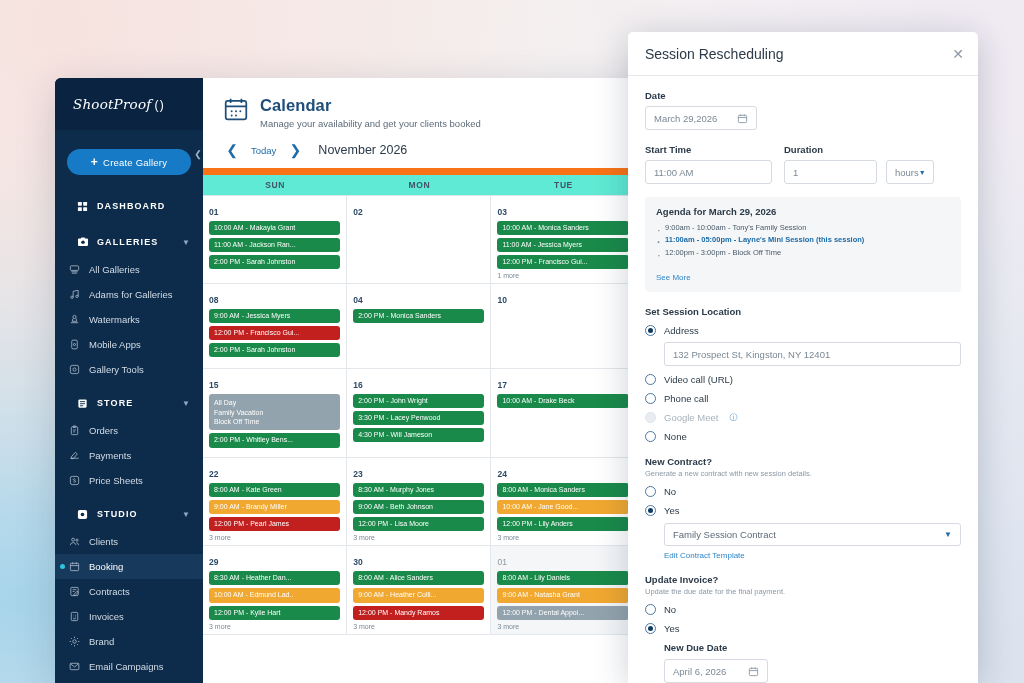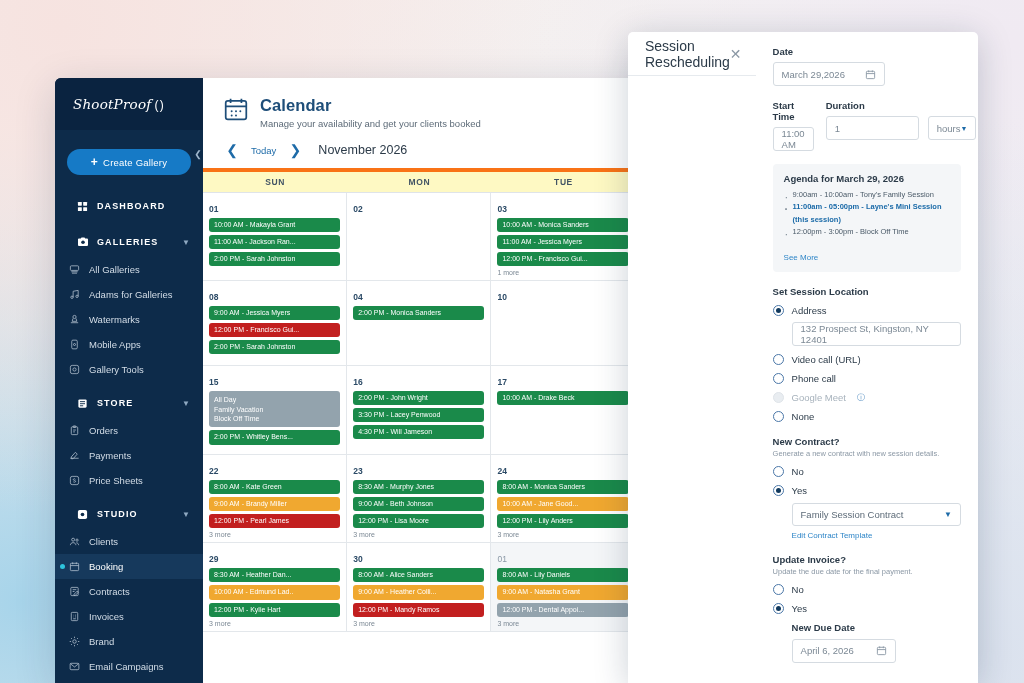--- a/index.html
+++ b/index.html
@@ -70,21 +70,21 @@
   #main { flex:1; background:#fff; position:relative; overflow:hidden; }
   #page-head { padding: 18px 0 0 20px; display:flex; align-items:flex-start; gap:11px;}
   #page-title { font-size:16.5px; color:#1e4e79; font-weight:700; letter-spacing:.1px; }
   #page-sub { font-size:9.5px; color:#5d6b78; margin-top:3px; }
   #cal-toolbar { display:flex; align-items:center; gap:5px; padding: 12px 0 9px 20px; }
   .nav-arrow { width:18px; height:18px; display:flex; align-items:center; justify-content:center;
     color:#1e6ba8; font-size:14px; cursor:pointer; }
   #today-btn { font-size:9.5px; color:#1e6ba8; cursor:pointer; padding:0 5px;text-align:right;}
   #month-label { font-size:12.5px; color:#2b3a48; margin-left:9px; }
 
-  #dow-row { display:flex; background:#fef9c3; border-top:4px solid #f97316; border-bottom:1px solid #dfe4e9; }
+  #dow-row { display:flex; background:#5eead4; border-top:7px solid #f97316; border-bottom:1px solid #dfe4e9; }
   .dow { flex:1 0 0; text-align:center; font-size:8.5px; font-weight:700; color:#425465;
          letter-spacing:.6px; padding:5px 0; }
   #cal-grid { display:flex; flex-direction:column; }
   .cal-week { display:flex; border-bottom:1px solid #e3e7eb; min-height:85px; }
   .cal-day { flex:1 0 0; border-right:1px solid #e3e7eb; padding:5px 6px 4px 6px; position:relative; overflow:hidden;}
   .cal-day.other-month { background:#f4f6f8; }
   .day-num { font-size:8.5px; font-weight:700; color:#2b4a66; margin-bottom:4px; display:inline-block;}
   .cal-day.other-month .day-num { color:#8b99a6; font-weight:400;}
   .day-num.today { background:#123a5e; color:#fff; padding:1px 4px; border-radius:2px;}
   .evt {
@@ -96,21 +96,21 @@
   .evt.red { background:#c21f1f; }
   .evt.gray { background:#93a3ad; }
   .evt.block { white-space:normal; padding:4px 5px; line-height:1.35; }
   .more { font-size:7px; color:#7b8894; cursor:pointer; margin-top:1px;}
 
   
   #panel {
     position:absolute; left:628px; top:32px; width:350px; height:651px;
     background:#fff; border-radius:5px 5px 0 0;
     box-shadow: 0 6px 34px rgba(20,40,70,.22);
-    overflow:hidden; display:flex; flex-direction:row;
+    overflow:hidden; display:flex; flex-direction:column;
   }
   #panel-head {
     height:44px; border-bottom:1px solid #e6eaee; display:flex; align-items:center;
     padding:0 14px 0 17px; flex:0 0 44px;
   }
   #panel-title { flex:1; font-size:14px; color:#2b3a48; }
   #panel-close { font-size:14px; color:#8b98a5; cursor:pointer; line-height:1; }
   #panel-body { padding:14px 17px 0 17px; overflow:hidden; }
 
   .fld-label { font-size:9.5px; font-weight:700; color:#2b3a48; margin-bottom:5px; }

